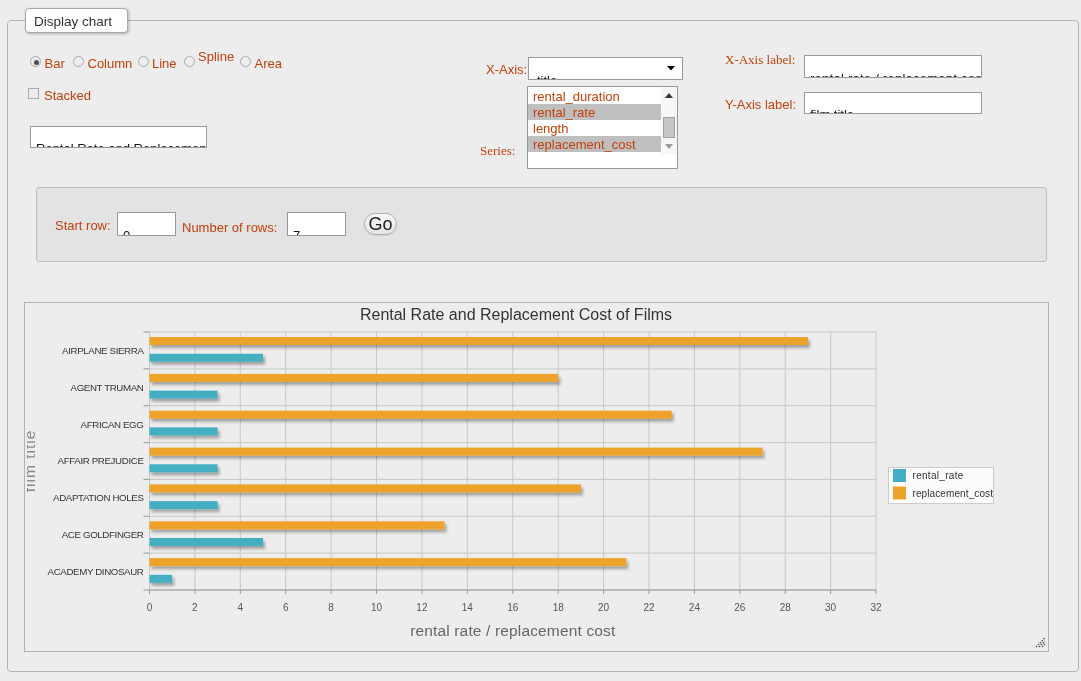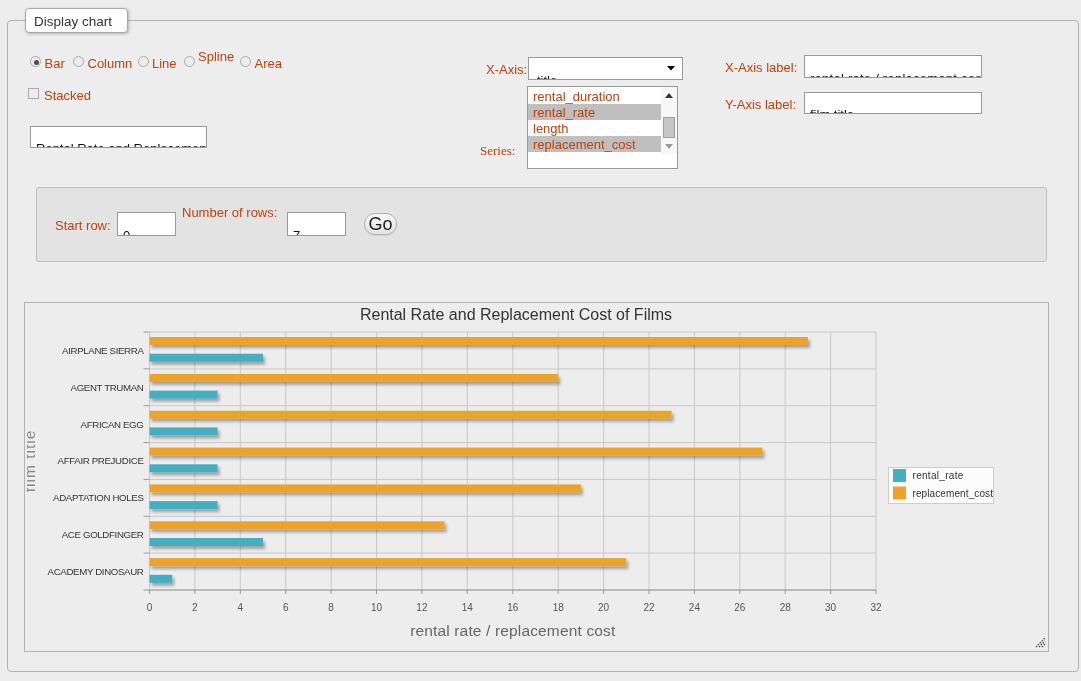--- a/index.html
+++ b/index.html
@@ -53,29 +53,29 @@
           <polygon points="0,5 8,5 4,0" fill="#333"></polygon>
         </svg>
     <div class="abs" style="left:1.5px;top:30px;width:12px;height:21px;background:#c6c6c6;border:1px solid #9f9f9f;"></div>
     <svg class="abs" style="left:4px;top:57px;" width="8" height="5">
           <polygon points="0,0 8,0 4,5" fill="#9a9a9a"></polygon>
         </svg>
   </div>
 </div>
 <div class="lbl" style="left:480px;top:142.5px;font-family:Liberation Serif, serif;">Series:</div>
 
-<div class="lbl" style="left:725px;top:60px;">X-Axis label:</div>
+<div class="lbl" style="left:725px;top:52px;font-family:Liberation Serif, serif;">X-Axis label:</div>
 <div class="inp" style="left:804px;top:55px;width:178px;height:23px;line-height:21px;letter-spacing:0.25px;">rental rate / replacement cost</div>
 <div class="lbl" style="left:725px;top:96.5px;">Y-Axis label:</div>
 <div class="inp" style="left:804px;top:92px;width:178px;height:22px;">film title</div>
 
 <div class="abs" style="left:36px;top:187px;width:1011px;height:75px;background:#e3e3e3;border:1px solid #bdbdbd;border-radius:3px;"></div>
 <div class="lbl" style="left:55px;top:217.5px;">Start row:</div>
 <div class="inp" style="left:117px;top:212px;width:59px;height:24px;line-height:22px;">0</div>
-<div class="lbl" style="left:182px;top:205px;text-align:right;">Number of rows:</div>
+<div class="lbl" style="left:182px;top:220px;text-align:right;">Number of rows:</div>
 <div class="inp" style="left:287px;top:212px;width:59px;height:24px;line-height:22px;">7</div>
 <div class="abs" style="left:364px;top:213px;width:33px;height:22px;border:1px solid #b0b0b0;border-radius:11px;background:linear-gradient(#f7f7f7,#e4e4e4);font-size:18px;color:#222;text-align:center;line-height:20px;box-shadow:0 1px 1px rgba(0,0,0,0.08);">Go</div>
 
 <div class="abs" style="left:24px;top:302px;width:1025px;height:350px;border:1px solid #b2b2b2;"></div>
 <svg width="1021" height="353" style="position:absolute;left:27px;top:298px;">
 <defs>
         <filter id="bs" x="-20%" y="-60%" width="140%" height="260%">
           <feDropShadow dx="2" dy="3" stdDeviation="1.8" flood-color="#000000" flood-opacity="0.32"></feDropShadow>
         </filter>
       </defs>

